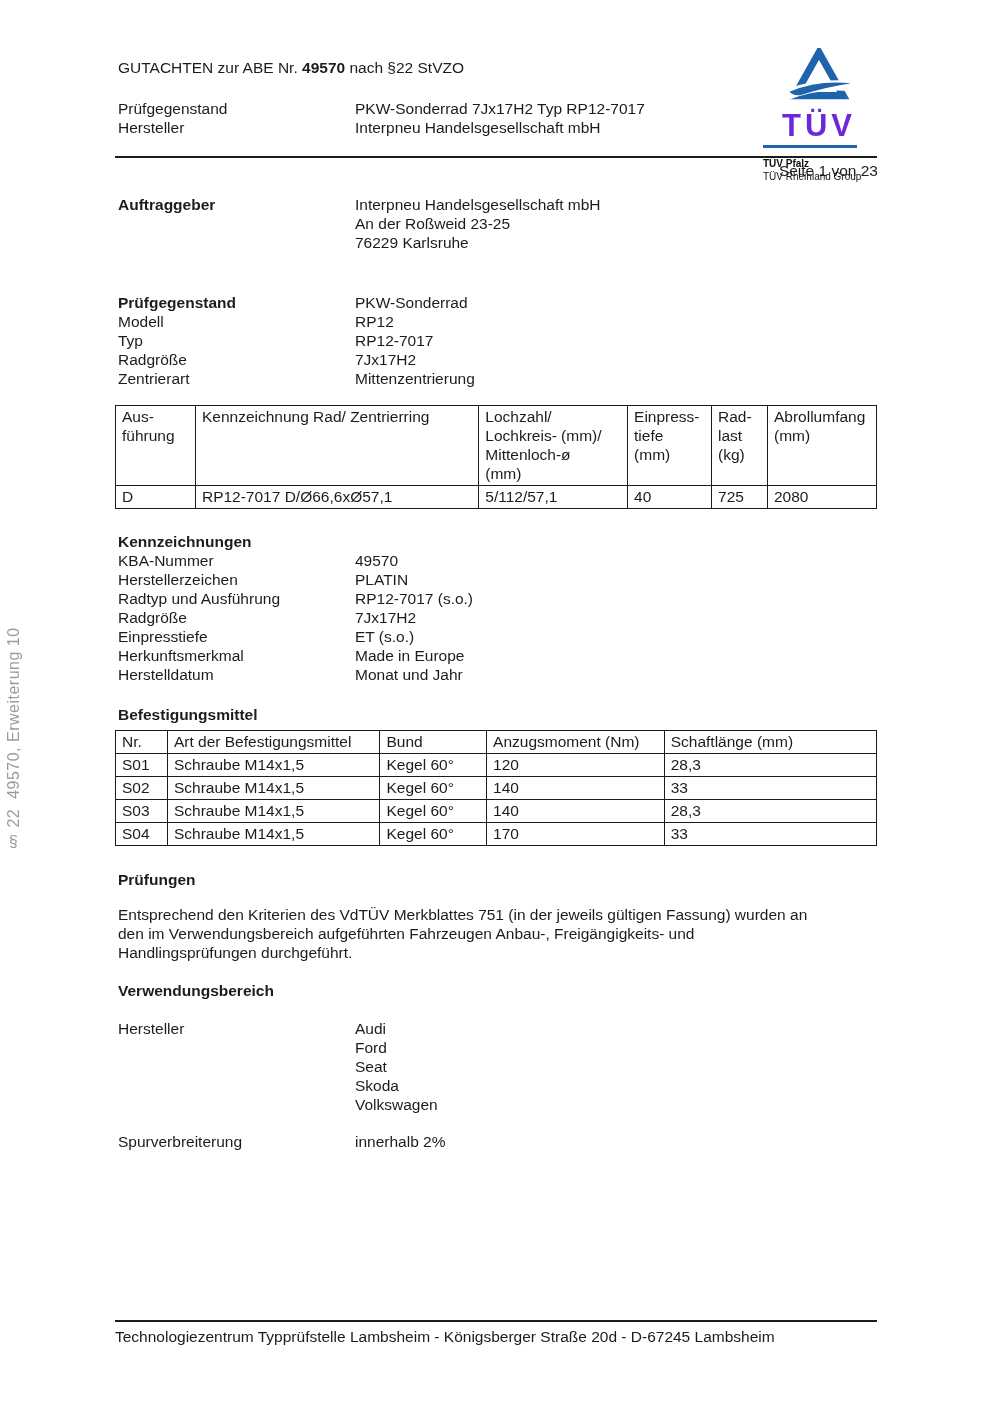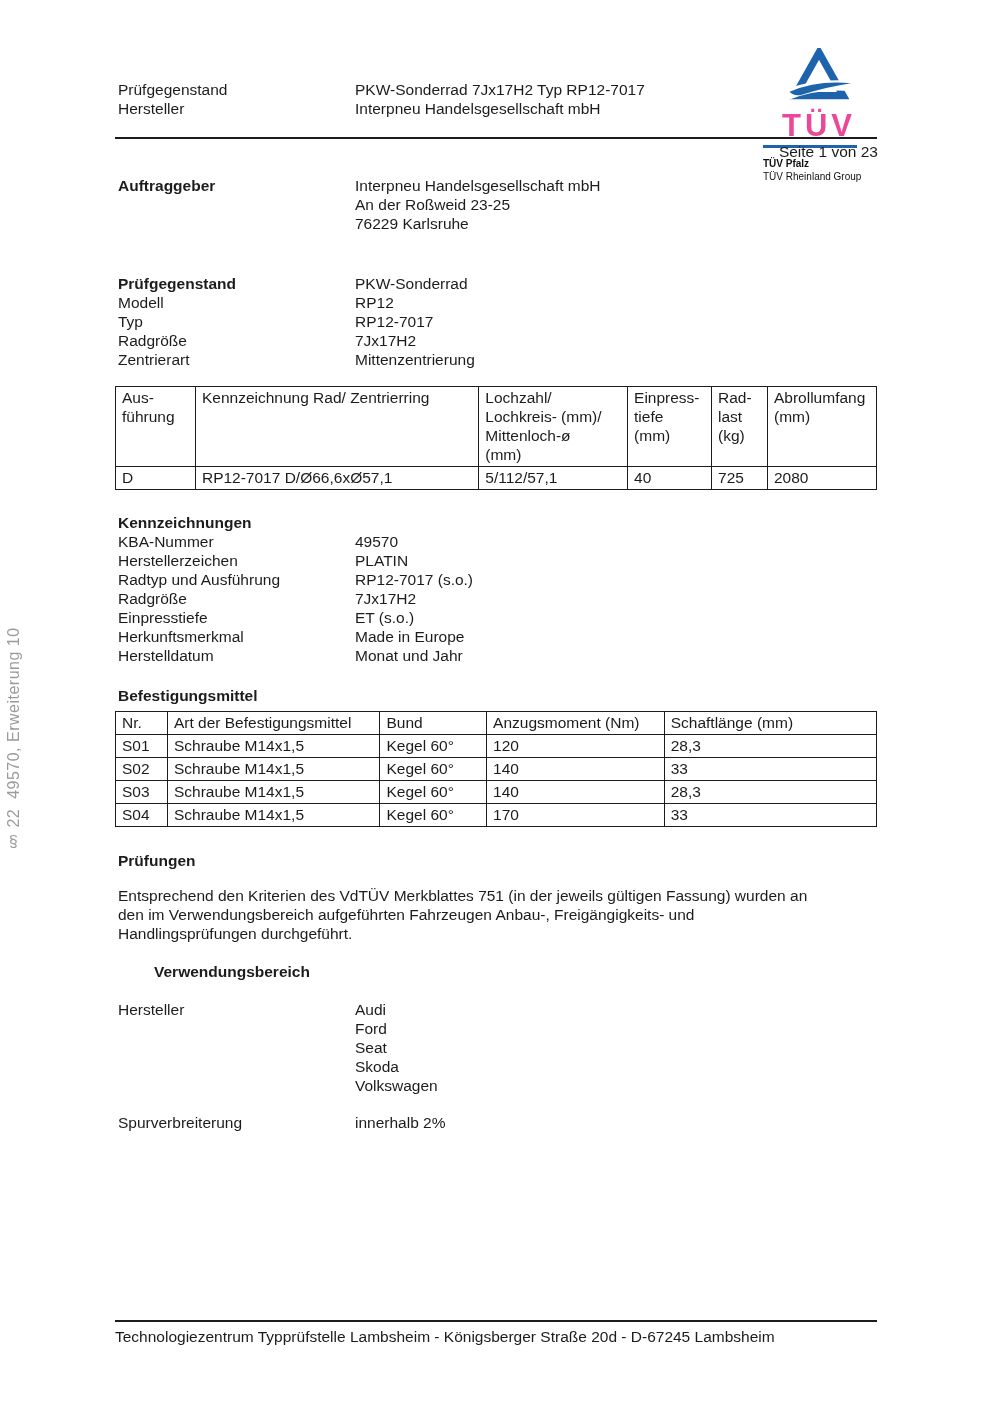--- a/index.html
+++ b/index.html
@@ -22,28 +22,28 @@
   table{border-collapse:collapse;margin-left:-3px;}
   td,th{border:1.5px solid #1c1c1c;padding:1px 6px 2px 6px;vertical-align:top;
         font-size:15.5px;line-height:19px;text-align:left;font-weight:normal;}
   th{white-space:pre-line;}
   .t1{margin-top:17px;border-radius:7px;}
   .sec-markings{margin-top:23px;}
   .sec-fasteners{margin-top:21px;}
   .t2{margin-top:6px;}
   .sec-tests{margin-top:24px;}
   .tests-par{margin-top:16px;white-space:pre-line;}
-  .sec-usage{margin-top:19px;margin-left:36px;}
+  .sec-usage{margin-top:19px;}
   .usage-makes{margin-top:19px;}
   .usage-track{margin-top:18px;}
   
   .logo{position:absolute;left:763px;top:48px;width:112px;}
   .logo-mark{display:block;margin:0 auto;width:72px;height:64px;}
   .logo-word{font-weight:bold;font-size:31px;line-height:32px;letter-spacing:4px;
-             color:#ec4899;text-align:center;margin-top:-2px;}
+             color:#6d28d9;text-align:center;margin-top:-2px;}
   .logo-bar{height:3px;width:94px;margin-top:3px;}
   .logo-sub{margin-top:9px;font-size:10px;line-height:13px;color:#111;}
   .logo-sub .s1{font-weight:bold;}
   
   .footer{position:absolute;left:115px;top:1320px;width:762px;
           border-top:2px solid #1c1c1c;padding-top:5px;}
   
   .side-note{position:absolute;left:4px;top:565px;height:285px;
              writing-mode:vertical-rl;transform:rotate(180deg);
              font-size:16px;letter-spacing:0.5px;white-space:pre;color:#9b9b9b;}
@@ -64,20 +64,21 @@
     <div class="logo-word">TÜV</div>
     <div class="logo-bar" style="background:#1e64ad"></div>
     <div class="logo-sub">
       <div class="s1">TÜV Pfalz</div>
       <div class="s2">TÜV Rheinland Group</div>
     </div>
   </div>
 
   <div class="content">
 
+    <div><span>GUTACHTEN zur ABE Nr. </span><span class="b">49570</span><span> nach §22 StVZO</span></div>
 
 
     <div style="margin-top:22px">
       <div class="kv">
         <span class="kv-label">Prüfgegenstand</span>
         <span class="kv-value">PKW-Sonderrad 7Jx17H2 Typ RP12-7017</span>
       </div>
       <div class="kv">
         <span class="kv-label">Hersteller</span>
         <span class="kv-value">Interpneu Handelsgesellschaft mbH</span>

